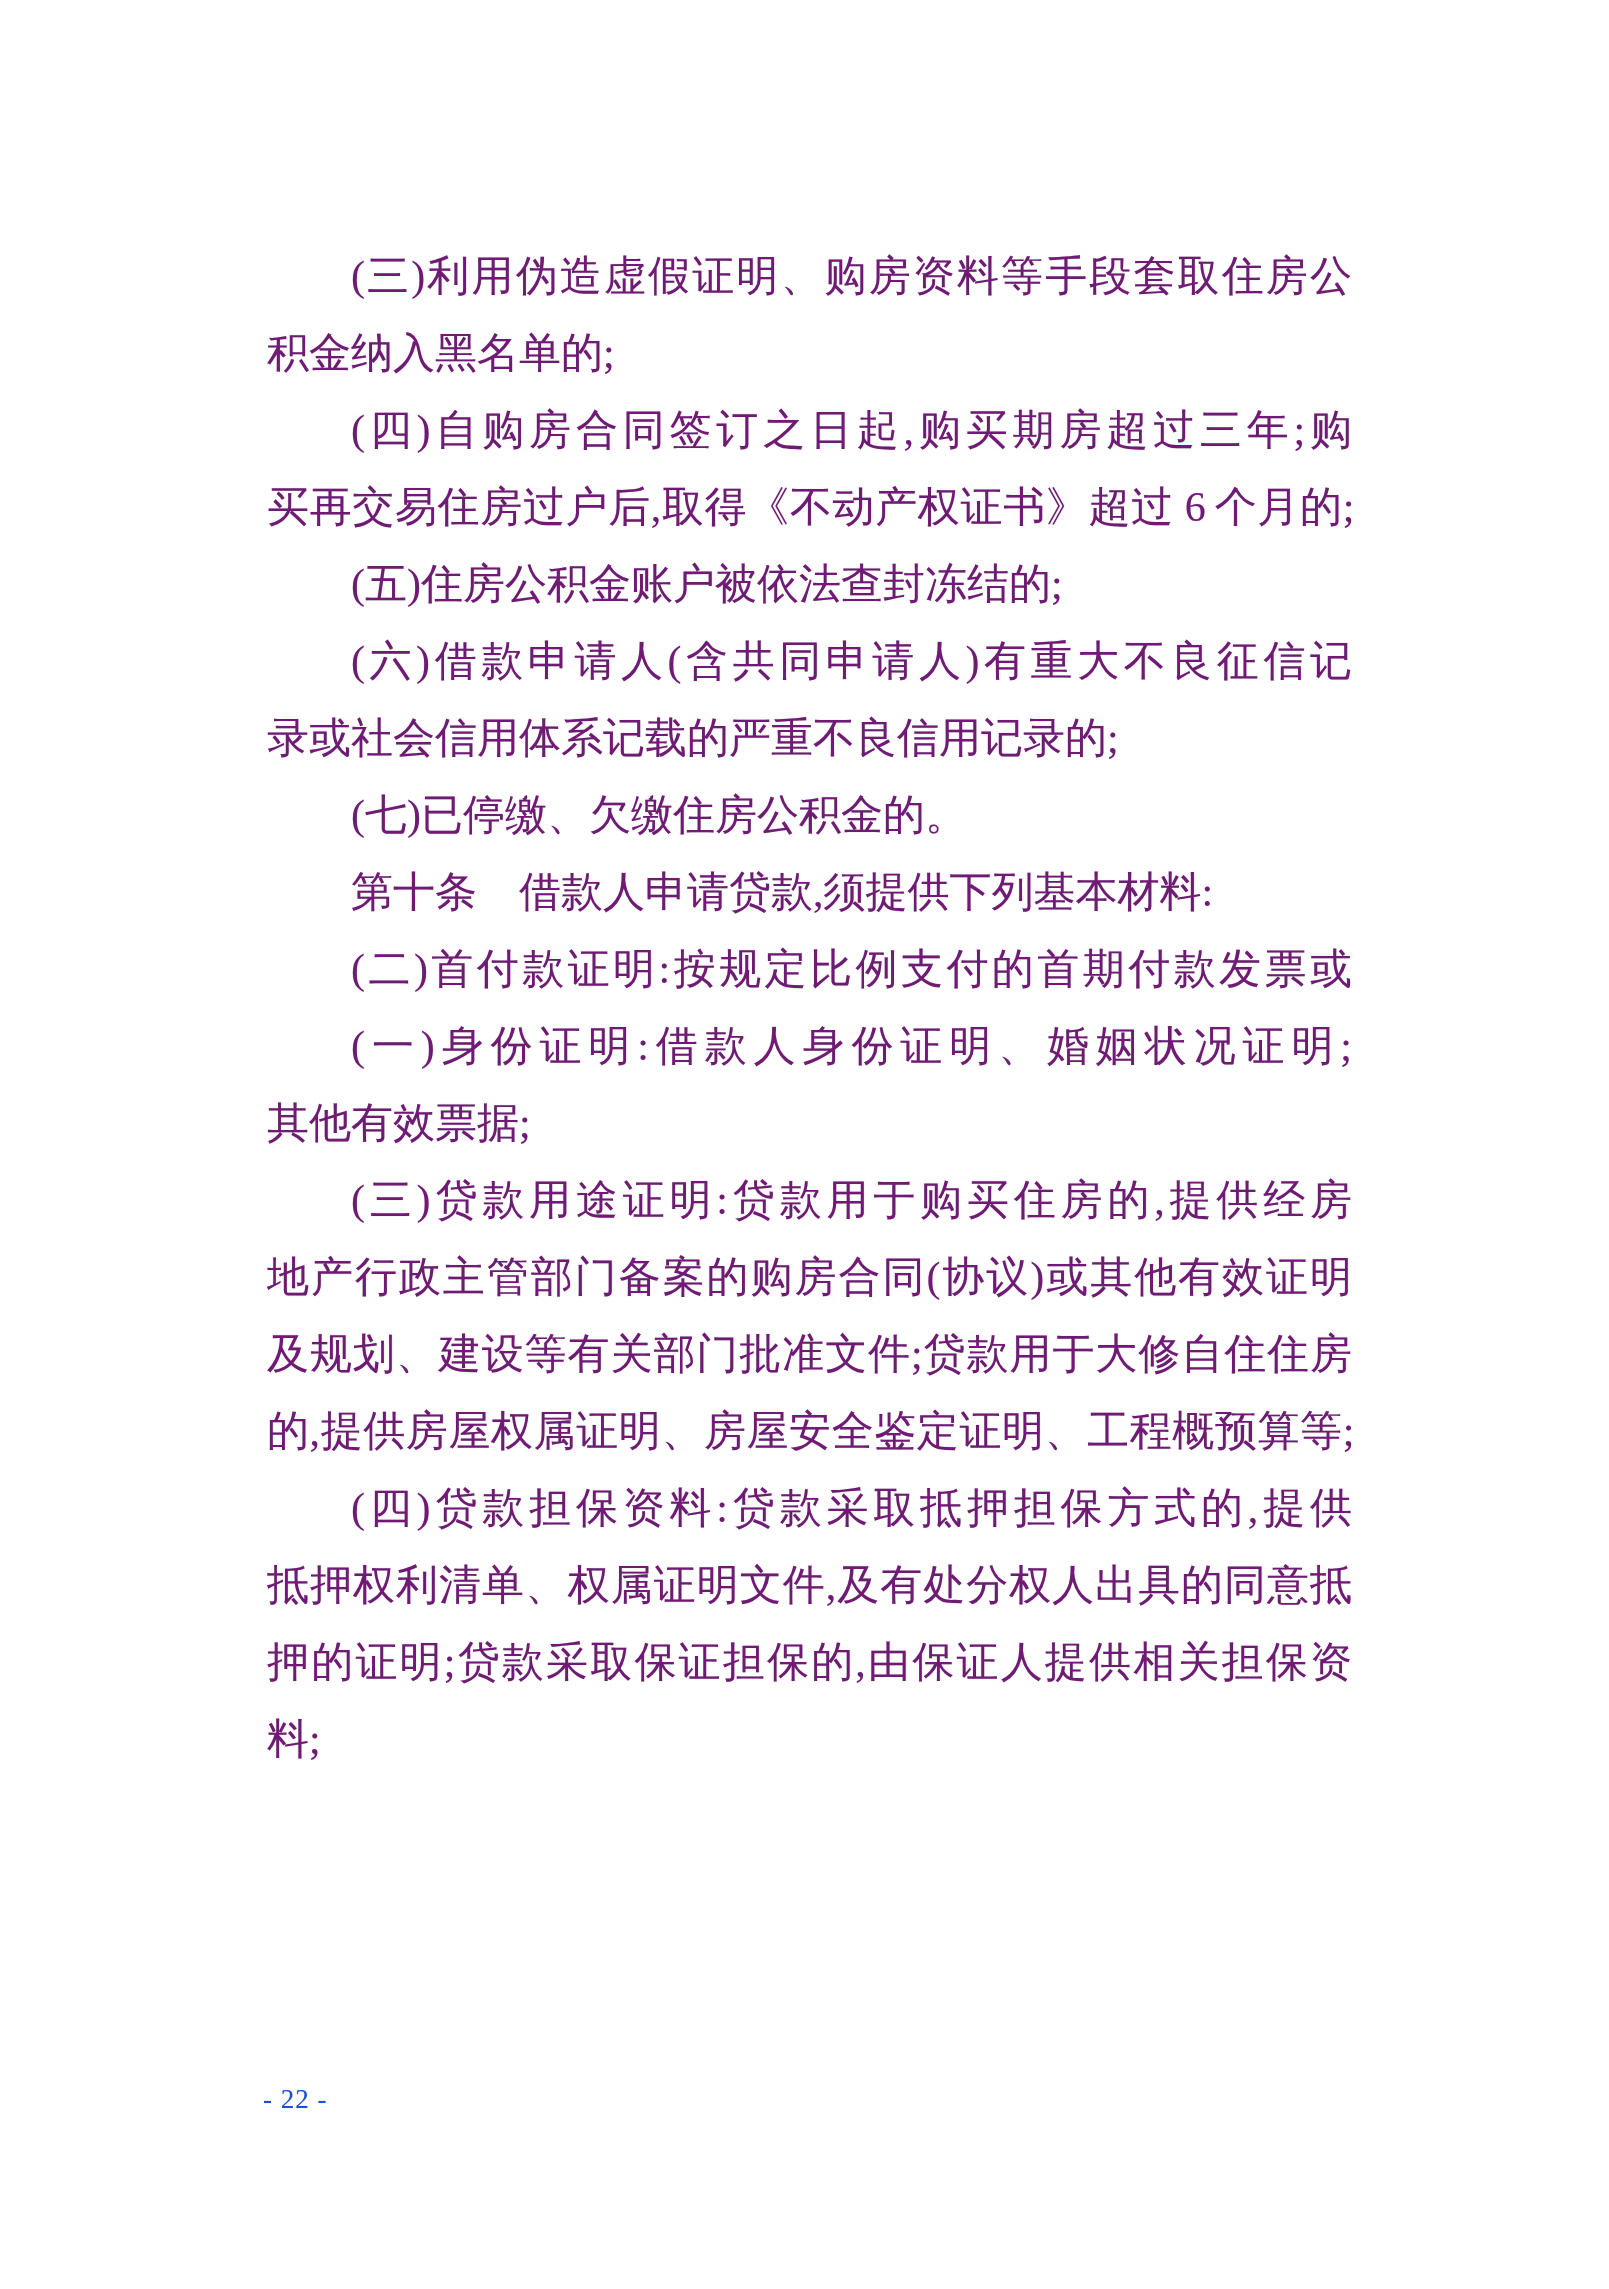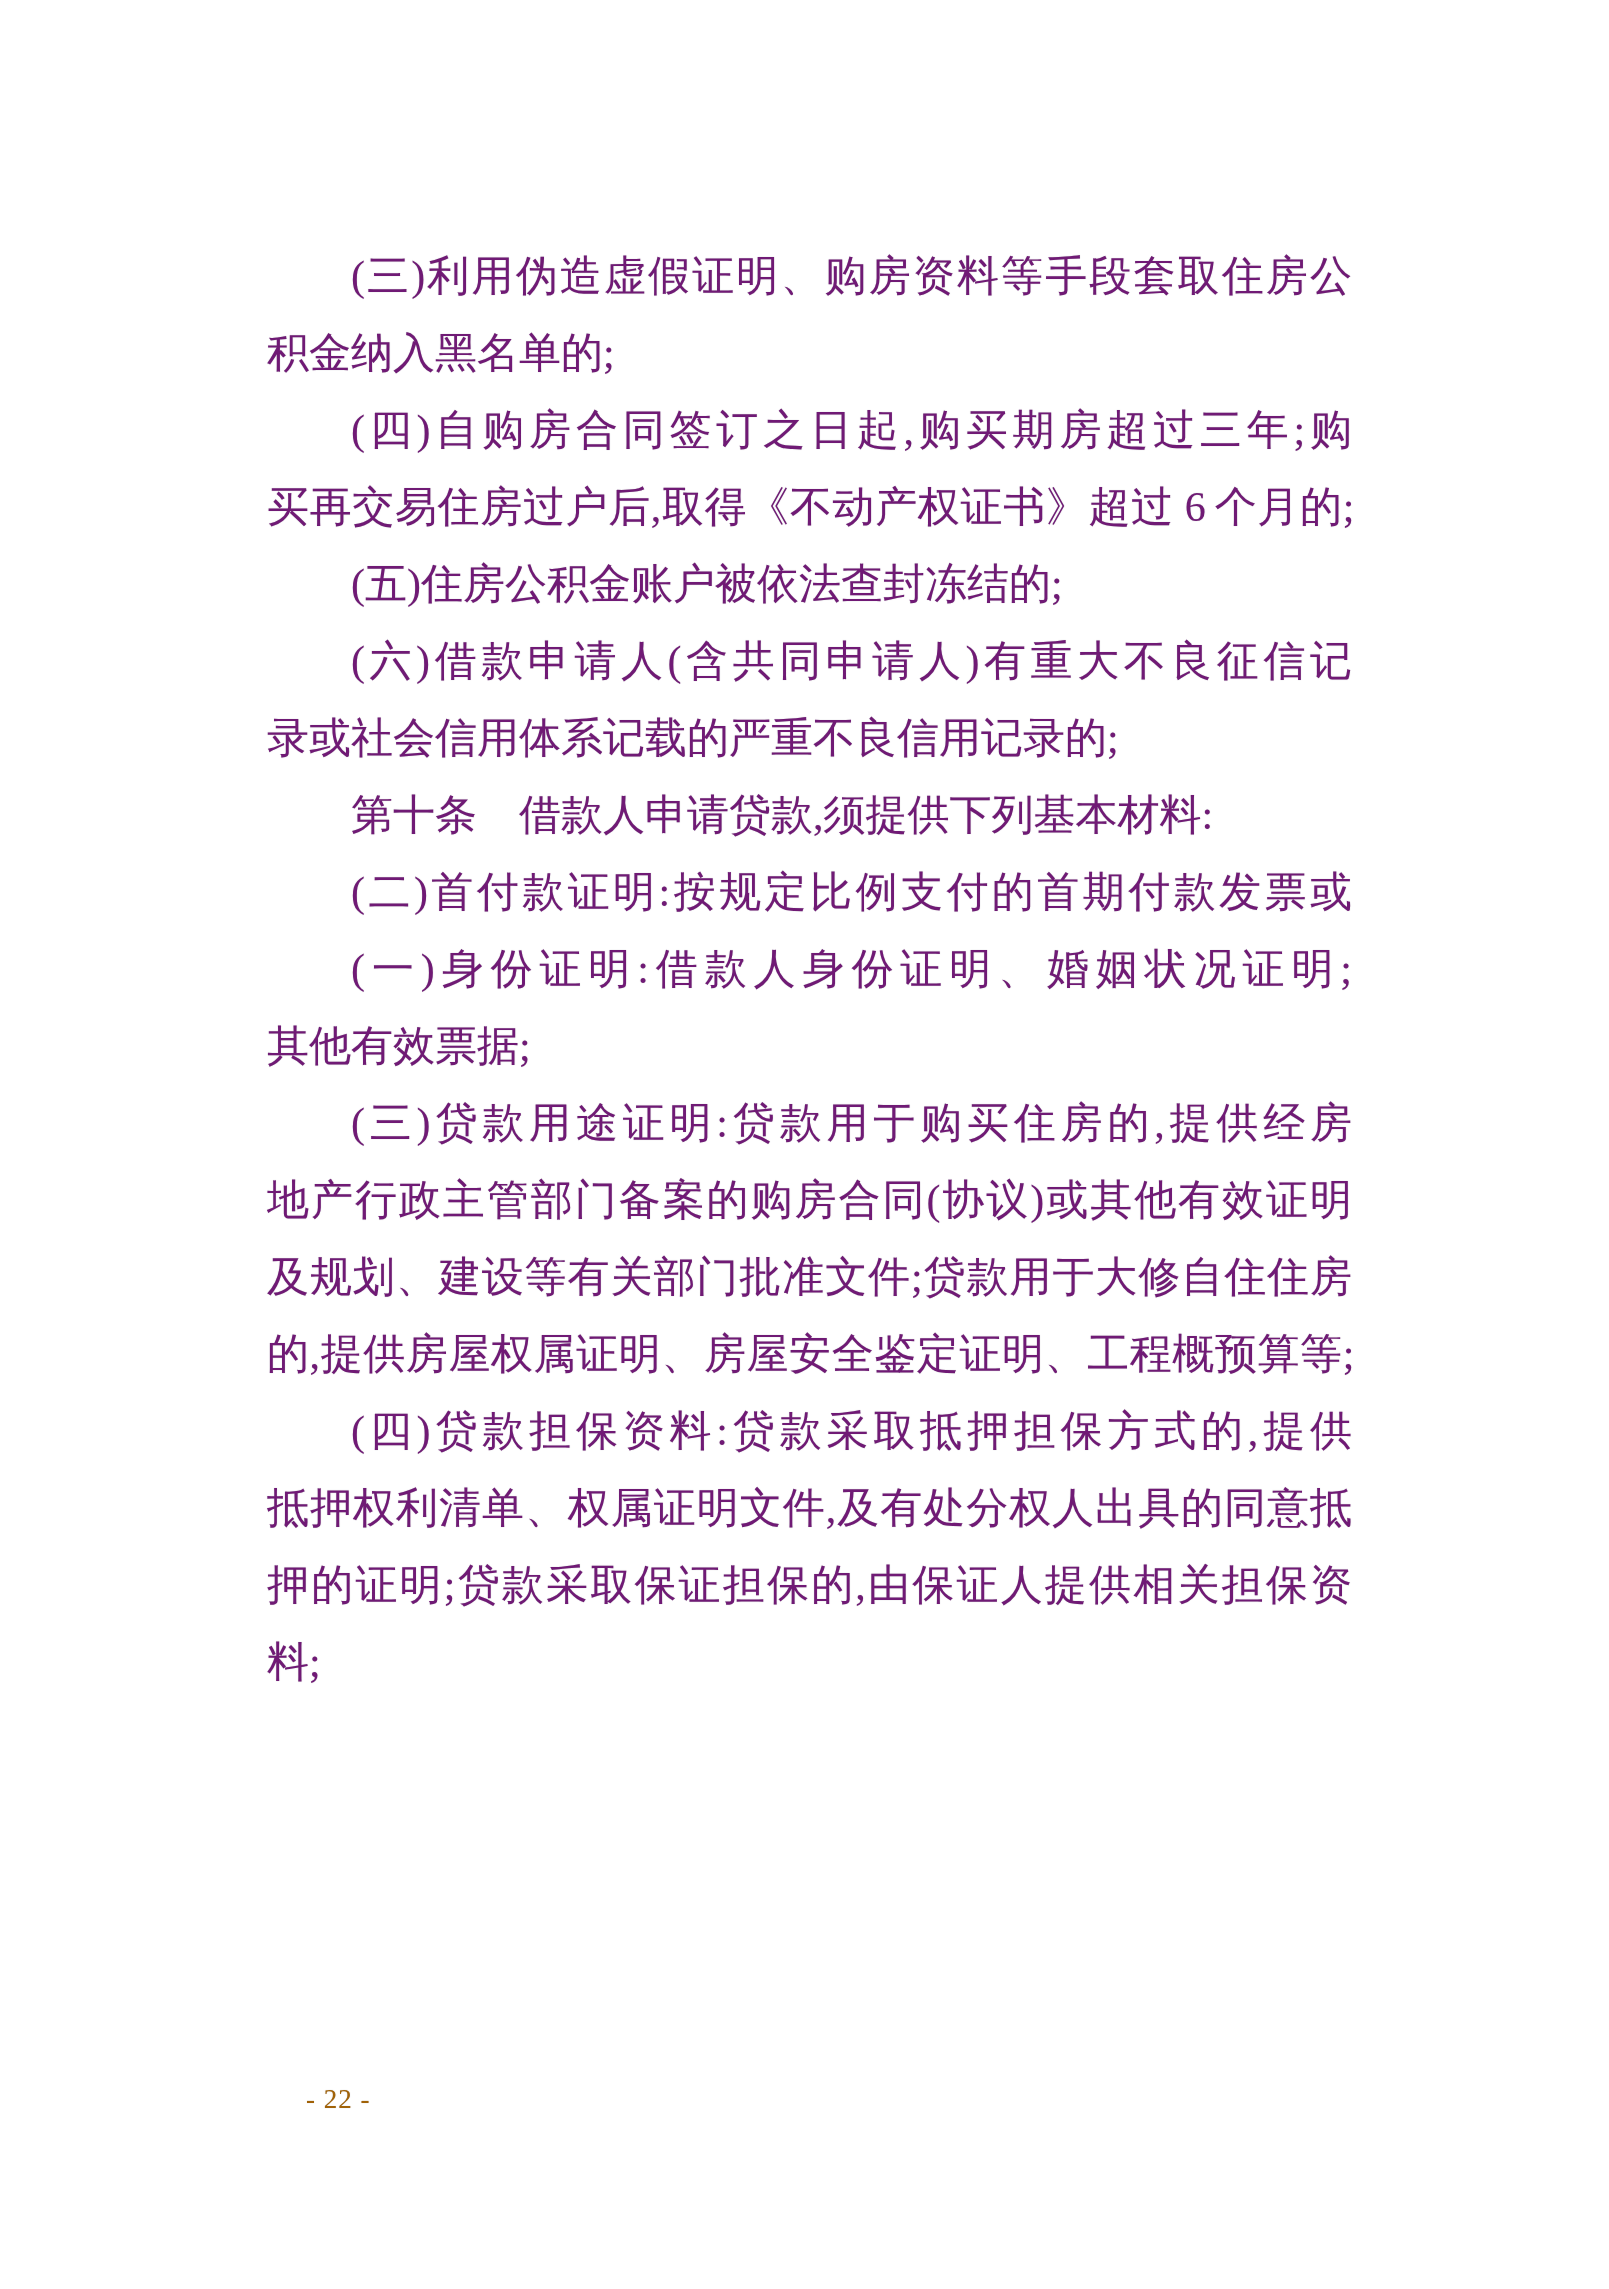--- a/index.html
+++ b/index.html
@@ -49,38 +49,38 @@
   }
   .bold {
     font-weight: 400;
   }
   .page-num {
     position: absolute;
     left: 263px;
     top: 2079px;
     font-size: 27px;
     line-height: 40px;
-    color: #a16207;
+    color: #1d4ed8;
     letter-spacing: 1px;
     text-shadow: 0 0 1px rgba(48, 48, 63, 0.3);
-    margin-left: 43px;
   }
 </style>
 </head>
 <body>
 
 <div class="page">
   <div class="doc-body">
       <div class="line indent justify">(三)利用伪造虚假证明、购房资料等手段套取住房公</div>
       <div class="line">积金纳入黑名单的;</div>
       <div class="line indent justify">(四)自购房合同签订之日起,购买期房超过三年;购</div>
       <div class="line justify tight">买再交易住房过户后,取得《不动产权证书》超过 6 个月的;</div>
       <div class="line indent">(五)住房公积金账户被依法查封冻结的;</div>
       <div class="line indent justify">(六)借款申请人(含共同申请人)有重大不良征信记</div>
       <div class="line">录或社会信用体系记载的严重不良信用记录的;</div>
+      <div class="line indent">(七)已停缴、欠缴住房公积金的。</div>
       <div class="line indent"><span class="bold">第十条</span>　借款人申请贷款,须提供下列基本材料:</div>
       <div class="line indent justify">(二)首付款证明:按规定比例支付的首期付款发票或</div>
       <div class="line indent justify">(一)身份证明:借款人身份证明、婚姻状况证明;</div>
       <div class="line">其他有效票据;</div>
       <div class="line indent justify">(三)贷款用途证明:贷款用于购买住房的,提供经房</div>
       <div class="line justify">地产行政主管部门备案的购房合同(协议)或其他有效证明</div>
       <div class="line justify">及规划、建设等有关部门批准文件;贷款用于大修自住住房</div>
       <div class="line justify tight">的,提供房屋权属证明、房屋安全鉴定证明、工程概预算等;</div>
       <div class="line indent justify">(四)贷款担保资料:贷款采取抵押担保方式的,提供</div>
       <div class="line justify">抵押权利清单、权属证明文件,及有处分权人出具的同意抵</div>

